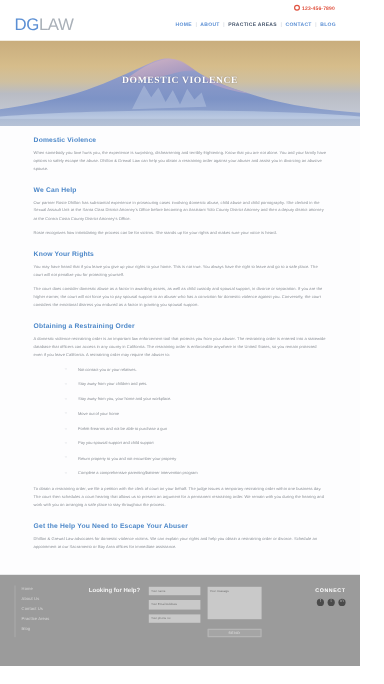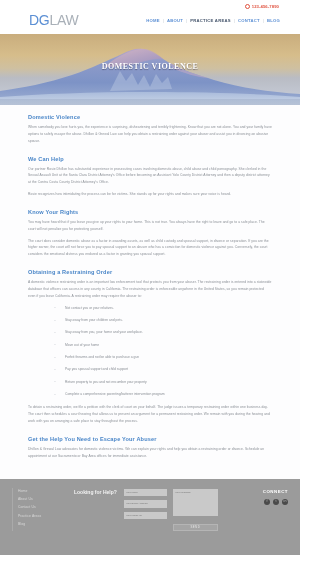--- a/index.html
+++ b/index.html
@@ -25,21 +25,20 @@
   .phone-icon {
     width: 5px; height: 5px; border: 0.8px solid #e0523f; border-radius: 50%;
     display: inline-block; position: relative; top: 0px;
   }
   .phone-num {
     color: #e0523f; font-size: 4.2px; font-weight: bold; letter-spacing: .1px;
   }
   .nav-row {
     display: flex; align-items: center; justify-content: space-between;
     padding-top: 3px;
-    margin-left: 17px;
   }
   .logo {
     font-size: 14px; letter-spacing: -0.3px; padding-left: 2px; white-space: nowrap;
   }
   .logo .dg { color: #5b8fd4; font-weight: 300; }
   .logo .law { color: #a9b0b8; font-weight: 300; }
   .nav {
     display: flex; align-items: center; gap: 3px; padding-right: 10px;
   }
   .nav a {

